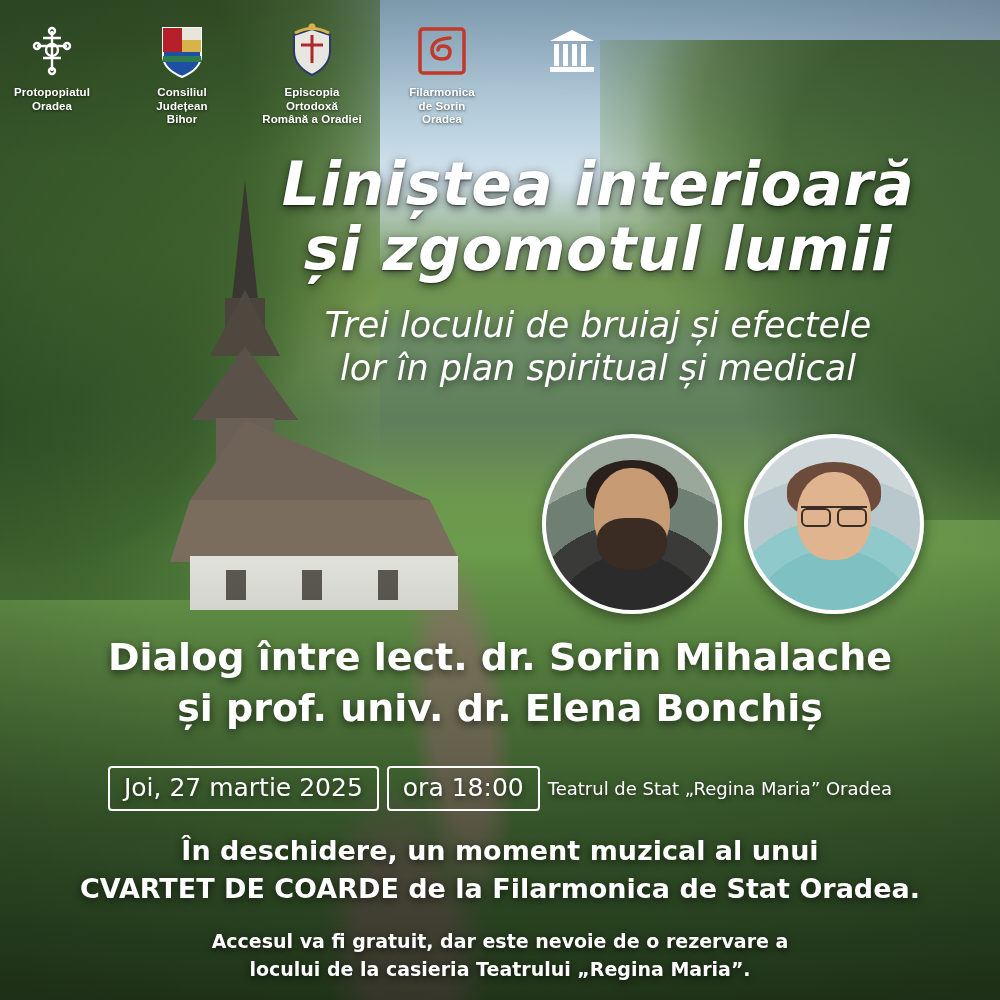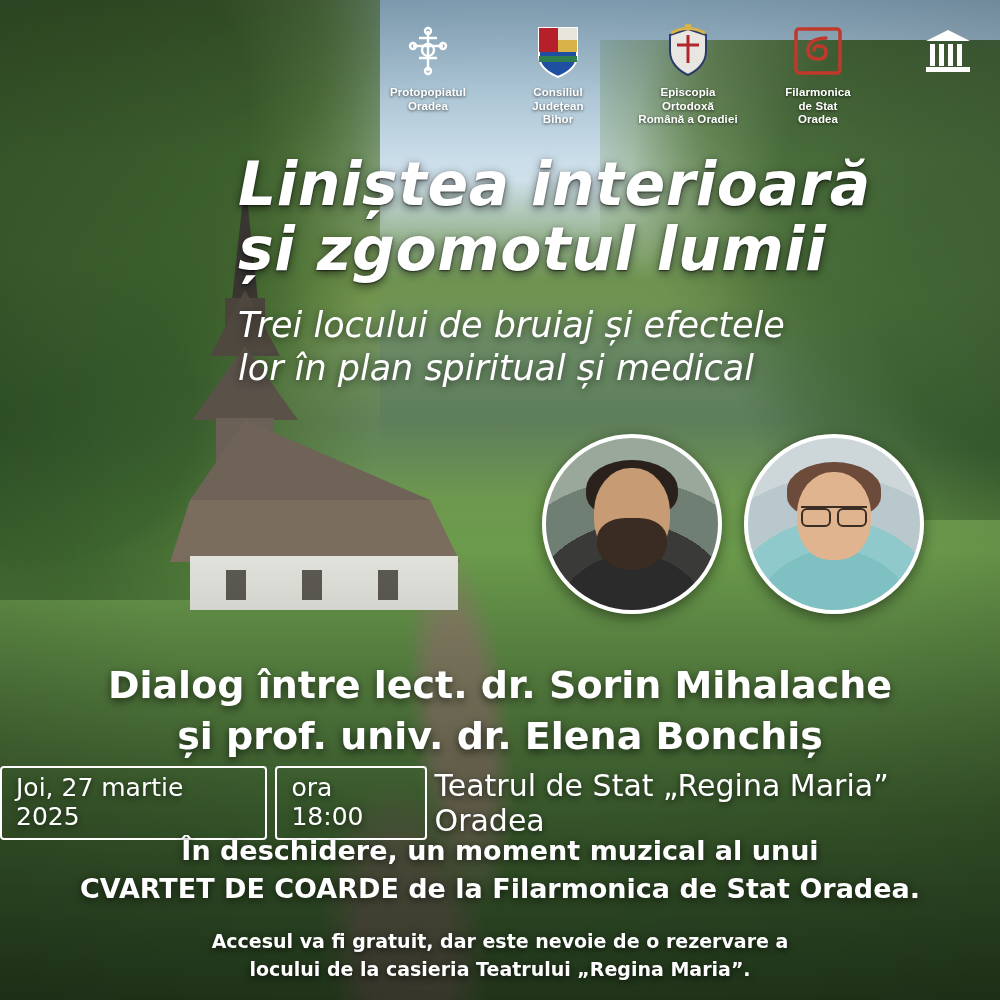--- a/index.html
+++ b/index.html
@@ -72,21 +72,21 @@
       radial-gradient(ellipse 85% 80% at 50% 45%, rgba(0,0,0,0) 45%, rgba(0,0,0,0.22) 100%),
       linear-gradient(180deg, rgba(0,0,0,0.18) 0%, rgba(0,0,0,0) 16%, rgba(0,0,0,0) 55%, rgba(0,0,0,0.30) 82%, rgba(0,0,0,0.45) 100%);
   }
 
   
   .logos {
     position: absolute;
     top: 22px;
     left: 0; right: 0;
     display: flex;
-    justify-content: flex-end;
+    justify-content: flex-start;
     align-items: flex-start;
     gap: 26px;
     z-index: 5;
   }
   .logo {
     width: 104px;
     text-align: center;
     color: #ffffff;
     text-shadow: 0 1px 3px rgba(0,0,0,0.65);
   }
@@ -104,20 +104,21 @@
     letter-spacing: .1px;
     white-space: pre-line;
   }
 
   
   .title-wrap {
     position: absolute;
     top: 152px;
     right: 42px;
     width: 720px;
+    text-align: center;
     z-index: 6;
   }
   .title {
     font-family: "DejaVu Sans", sans-serif;
     font-style: italic;
     font-weight: 700;
     font-size: 60px;
     line-height: 1.08;
     color: #ffffff;
     text-shadow: 0 3px 10px rgba(0,0,0,0.55), 0 1px 2px rgba(0,0,0,0.6);
@@ -183,21 +184,20 @@
     left: 0; right: 0;
     text-align: center;
     z-index: 6;
     font-family: "DejaVu Sans", sans-serif;
     font-weight: 700;
     font-size: 38px;
     line-height: 1.35;
     color: #ffffff;
     text-shadow: 0 3px 9px rgba(0,0,0,0.6);
     white-space: pre-line;
-    margin-top: 28px;
   }
 
   
   .daterow {
     position: absolute;
     top: 766px;
     left: 0; right: 0;
     display: flex;
     justify-content: center;
     align-items: center;
@@ -208,21 +208,21 @@
     border: 2px solid #ffffff;
     border-radius: 4px;
     padding: 5px 14px 7px;
     color: #ffffff;
     font-size: 25px;
     font-family: "DejaVu Sans", sans-serif;
     text-shadow: 0 2px 6px rgba(0,0,0,0.6);
   }
   .venue {
     color: #ffffff;
-    font-size: 30px;
+    font-size: 18px;
     font-family: "DejaVu Sans", sans-serif;
     text-shadow: 0 2px 6px rgba(0,0,0,0.65);
   }
 
   
   .music {
     position: absolute;
     top: 832px;
     left: 0; right: 0;
     text-align: center;
@@ -343,21 +343,21 @@
     </div>
 
     <div class="logo">
       <div class="mark">
         <svg width="50" height="50" viewBox="0 0 50 50">
           <rect x="3" y="3" width="44" height="44" rx="3" fill="none" stroke="#c0392b" stroke-width="3.5"></rect>
           <path d="M33 12 q-18 1 -18 12 q0 9 10 9 q8 0 8 -7 q0 -6 -7 -6 q-5 0 -5 4" fill="none" stroke="#c0392b" stroke-width="3.5" stroke-linecap="round"></path>
         </svg>
       </div>
       <div class="cap">Filarmonica
-de Stat
+de Sorin
 Oradea</div>
     </div>
 
     <div class="logo">
       <div class="mark">
         <svg width="52" height="50" viewBox="0 0 52 50">
           <path d="M26 4 l22 11 h-44 z" fill="#ffffff"></path>
           <g fill="#ffffff">
             <rect x="8" y="18" width="5" height="22"></rect>
             <rect x="17" y="18" width="5" height="22"></rect>

